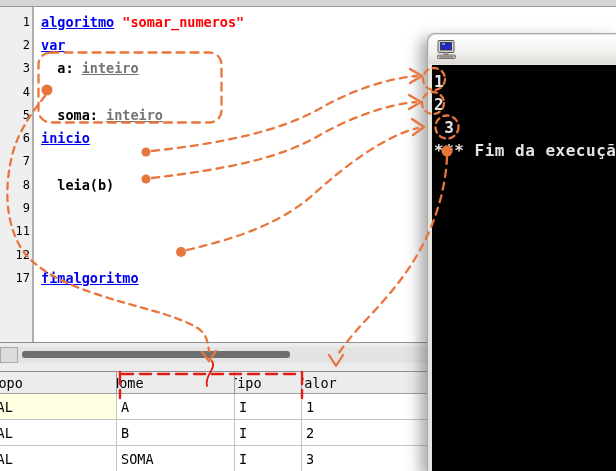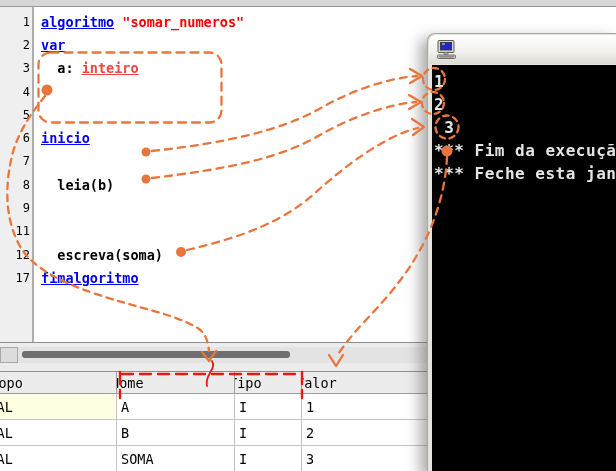--- a/index.html
+++ b/index.html
@@ -16,21 +16,21 @@
     background:#efefef;border-right:2px solid #aeaeae;}
   .code-lines{position:absolute;left:0;top:3px;width:616px;}
   .cl{display:flex;height:23.3px;align-items:center;white-space:pre;}
   .ln{width:30px;text-align:right;padding-right:4px;
     font-family:"DejaVu Sans Mono","Liberation Mono",monospace;
     font-size:12px;color:#000;flex:0 0 auto;}
   .codeseg{margin-left:7px;
     font-family:"DejaVu Sans Mono","Liberation Mono",monospace;
     font-weight:bold;font-size:13.5px;color:#000;}
   .seg-kw{color:#0000f0;text-decoration:underline;}
-  .seg-type{color:#ef4444;text-decoration:underline;}
+  .seg-type{color:#737373;text-decoration:underline;}
   .seg-str{color:#ff0000;}
   .seg-plain{color:#000;}
   
   .hscroll-zone{position:absolute;left:0;top:342px;width:616px;height:29px;
     background:#ececec;border-top:1px solid #8e8e8e;}
   .hscroll-track{position:absolute;left:0;top:4px;width:616px;height:16px;background:#e3e3e3;}
   .hscroll-btn{position:absolute;left:0;top:0;width:18px;height:16px;
     background:#dcdcdc;border:1px solid #a8a8a8;box-sizing:border-box;}
   .hscroll-thumb{position:absolute;left:22px;top:4px;width:268px;height:7px;
     background:#6f6f6f;border-radius:3px;}
@@ -68,27 +68,27 @@
 
 <div class="top-strip"></div>
 
 <div class="editor">
   <div class="gutter-bg"></div>
   <div class="code-lines">
       <div class="cl"><span class="ln">1</span><span class="codeseg"><span class="seg-kw">algoritmo</span><span class="seg-plain"> </span><span class="seg-str">"somar_numeros"</span></span></div>
       <div class="cl"><span class="ln">2</span><span class="codeseg"><span class="seg-kw">var</span></span></div>
       <div class="cl"><span class="ln">3</span><span class="codeseg"><span class="seg-plain">  a: </span><span class="seg-type">inteiro</span></span></div>
       <div class="cl"><span class="ln">4</span></div>
-      <div class="cl"><span class="ln">5</span></div>
+      <div class="cl"><span class="ln">5</span><span class="codeseg"><span class="seg-plain">  soma: </span><span class="seg-type">inteiro</span></span></div>
       <div class="cl"><span class="ln">6</span><span class="codeseg"><span class="seg-kw">inicio</span></span></div>
       <div class="cl"><span class="ln">7</span></div>
       <div class="cl"><span class="ln">8</span><span class="codeseg"><span class="seg-plain">  leia(b)</span></span></div>
       <div class="cl"><span class="ln">9</span><span class="codeseg"></span></div>
       <div class="cl"><span class="ln">11</span><span class="codeseg"></span></div>
-      <div class="cl"><span class="ln">12</span><span class="codeseg"><span class="seg-plain">  escreva(soma)</span></span></div>
+      <div class="cl"><span class="ln">12</span></div>
       <div class="cl"><span class="ln">17</span><span class="codeseg"><span class="seg-kw">fimalgoritmo</span></span></div>
     </div>
 </div>
 
 <div class="hscroll-zone">
   <div class="hscroll-track">
     <div class="hscroll-btn"></div>
     <div class="hscroll-thumb"></div>
   </div>
 </div>
@@ -127,21 +127,21 @@
     <svg class="console-title-icon" viewBox="0 0 20 20">
       <rect x="1" y="0.5" width="16" height="12" rx="1" fill="#d8d4cc" stroke="#5a5a5a"></rect>
       <rect x="3.5" y="2.5" width="11" height="7.5" fill="#2226c8" stroke="#3c3c3c"></rect>
       <path d="M5 4 L8 4" stroke="#9fd8ff" stroke-width="1.2"></path>
       <rect x="7" y="12.5" width="4" height="2" fill="#b8b4ac" stroke="#5a5a5a" stroke-width="0.6"></rect>
       <rect x="0.5" y="15" width="18" height="3.5" rx="1" fill="#c8c4bc" stroke="#5a5a5a" stroke-width="0.8"></rect>
       <path d="M2 16.5 h15 M3 17.8 h13" stroke="#6e6a64" stroke-width="0.6"></path>
     </svg>
   </div>
   <div class="console-client">
-    <div class="console-lines"><div>1</div><div>2</div><div> 3</div><div>*** Fim da execuçã</div><div>*** Feche esta jan</div></div>
+    <div class="console-lines"><div>1</div><div>2</div><div> 3</div><div>*** Fim da execuçã</div></div>
   </div>
 </div>
 
 <svg class="overlay" viewBox="0 0 616 471">
   <g fill="none" stroke="#E8763C" stroke-width="2.3" stroke-linecap="round" stroke-linejoin="round">
 
     <rect x="38.5" y="52.5" width="183" height="70" rx="12" stroke-dasharray="8 6"></rect>
 
     <path stroke-dasharray="6.5 5.5" d="M 45,96 C 34,110 20,128 13,152 C 4,186 5,221 21,248 C 33,267 58,281 93,293 C 137,308 176,314 199,329 C 206,334 208,342 209,351"></path>
     <path d="M 202,352 L 209,361 L 216,351"></path>

